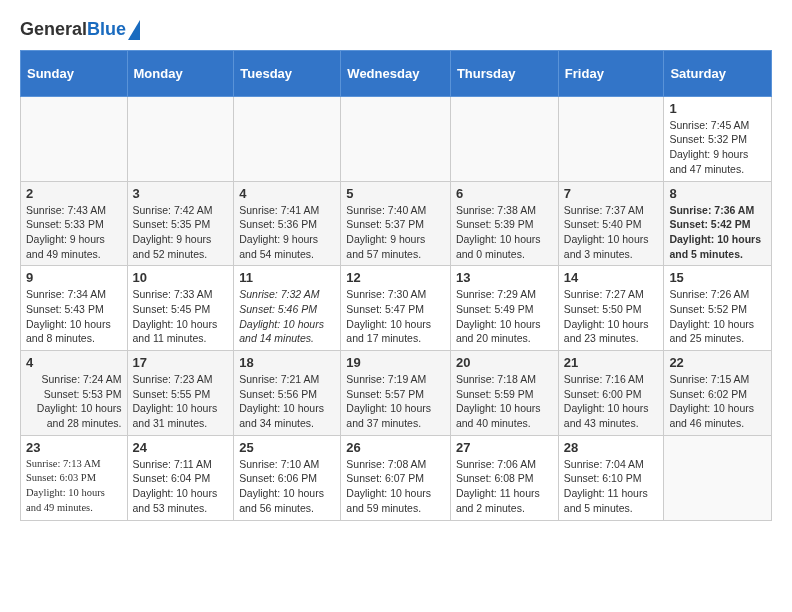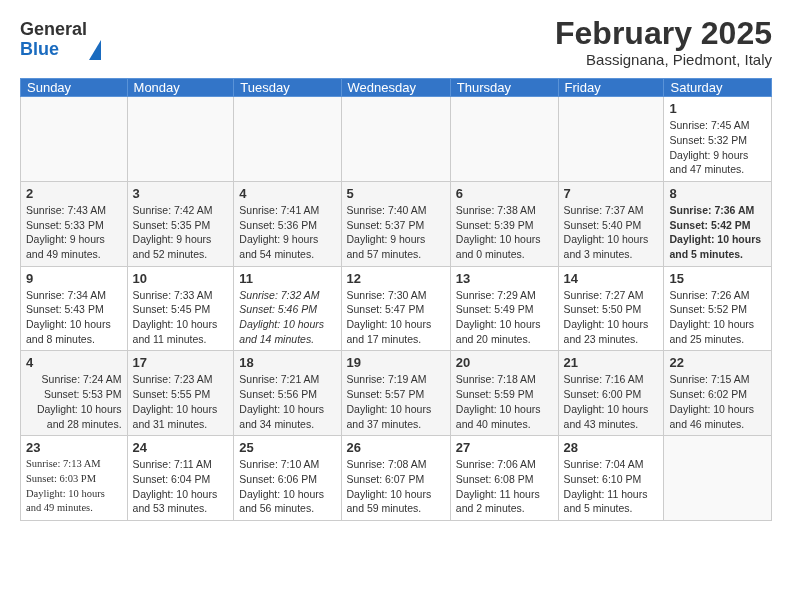--- a/index.html
+++ b/index.html
@@ -21,21 +21,21 @@
       align-items: flex-start;
       margin-bottom: 10px;
     }
     .logo {
       display: flex;
       align-items: center;
       margin-top: 4px;
     }
     .logo-text {
       display: flex;
-      flex-direction: column;
+      flex-direction: row;
       line-height: 1.1;
     }
     .logo-triangle {
       width: 0;
       height: 0;
       border-left: 12px solid transparent;
       border-bottom: 20px solid #1a6bbf;
       margin-left: 2px;
       margin-top: -2px;
     }
@@ -58,22 +58,22 @@
     }
     .calendar {
       width: 100%;
       border-collapse: collapse;
       border: 1px solid #ccc;
     }
     .calendar th {
       background: #3375c8;
       color: #fff;
       font-size: 13px;
-      font-weight: normal;
-      padding: 1px 6px;
+      font-weight: bold;
+      padding: 15px 6px;
       text-align: left;
       border: 1px solid #5a93d8;
     }
     .calendar td {
       border: 1px solid #ccc;
       vertical-align: top;
       padding: 4px 5px 4px 5px;
       width: 113px;
       min-height: 80px;
       font-size: 11px;
@@ -107,24 +107,20 @@
 <div class="page">
   <div class="header">
     <div class="logo">
       <div class="logo-icon">
         <div class="logo-text">
           <span style="font-size:18px;font-weight:bold;color:#333;">General</span>
           <span style="font-size:18px;font-weight:bold;color:#1a6bbf;">Blue</span>
         </div>
         <div class="logo-triangle"></div>
       </div>
-    </div>
-    <div class="title-block">
-      <div class="cal-title">February 2025</div>
-      <div class="cal-subtitle">Bassignana, Piedmont, Italy</div>
     </div>
   </div>
 
   <table class="calendar">
     <thead>
       <tr>
         <th>Sunday</th>
         <th>Monday</th>
         <th>Tuesday</th>
         <th>Wednesday</th>

